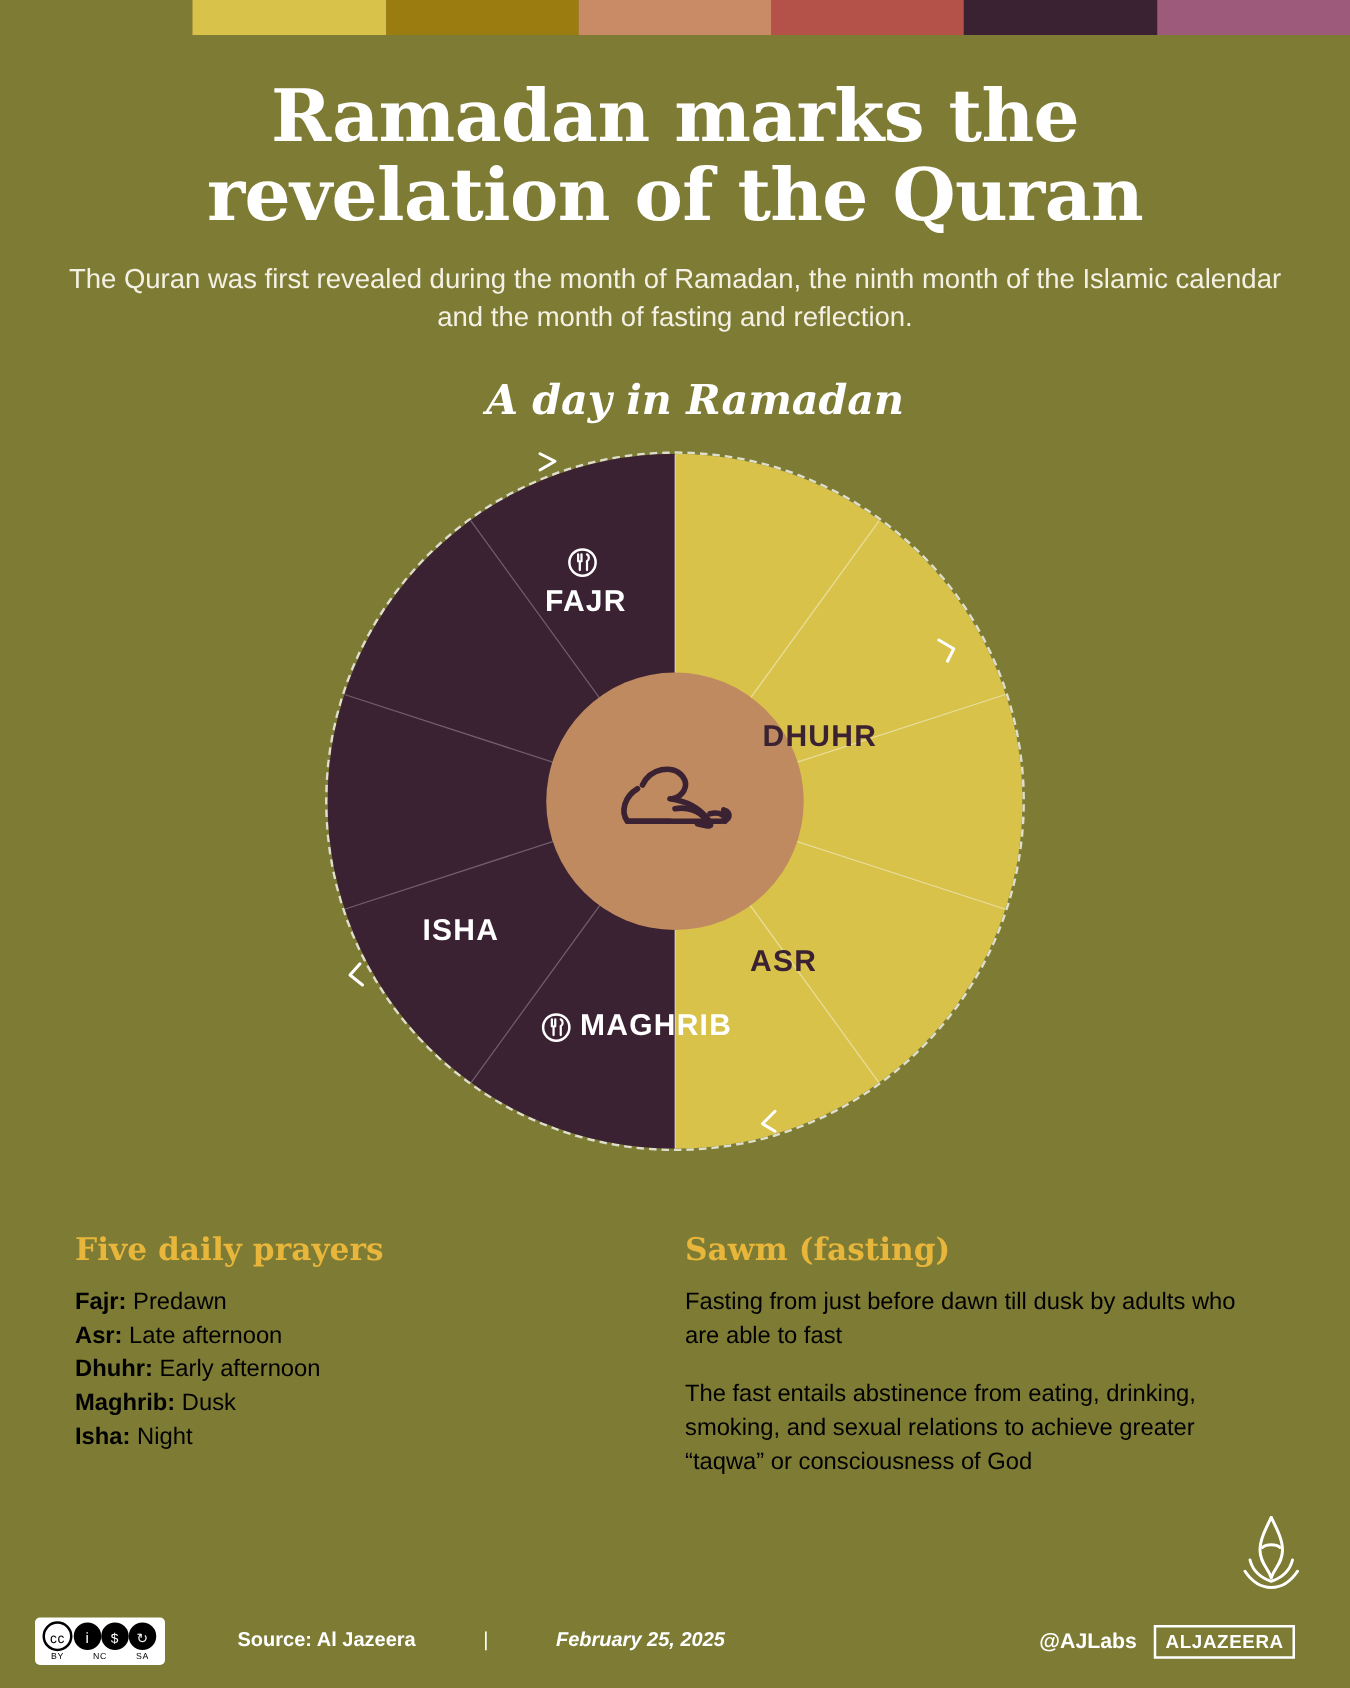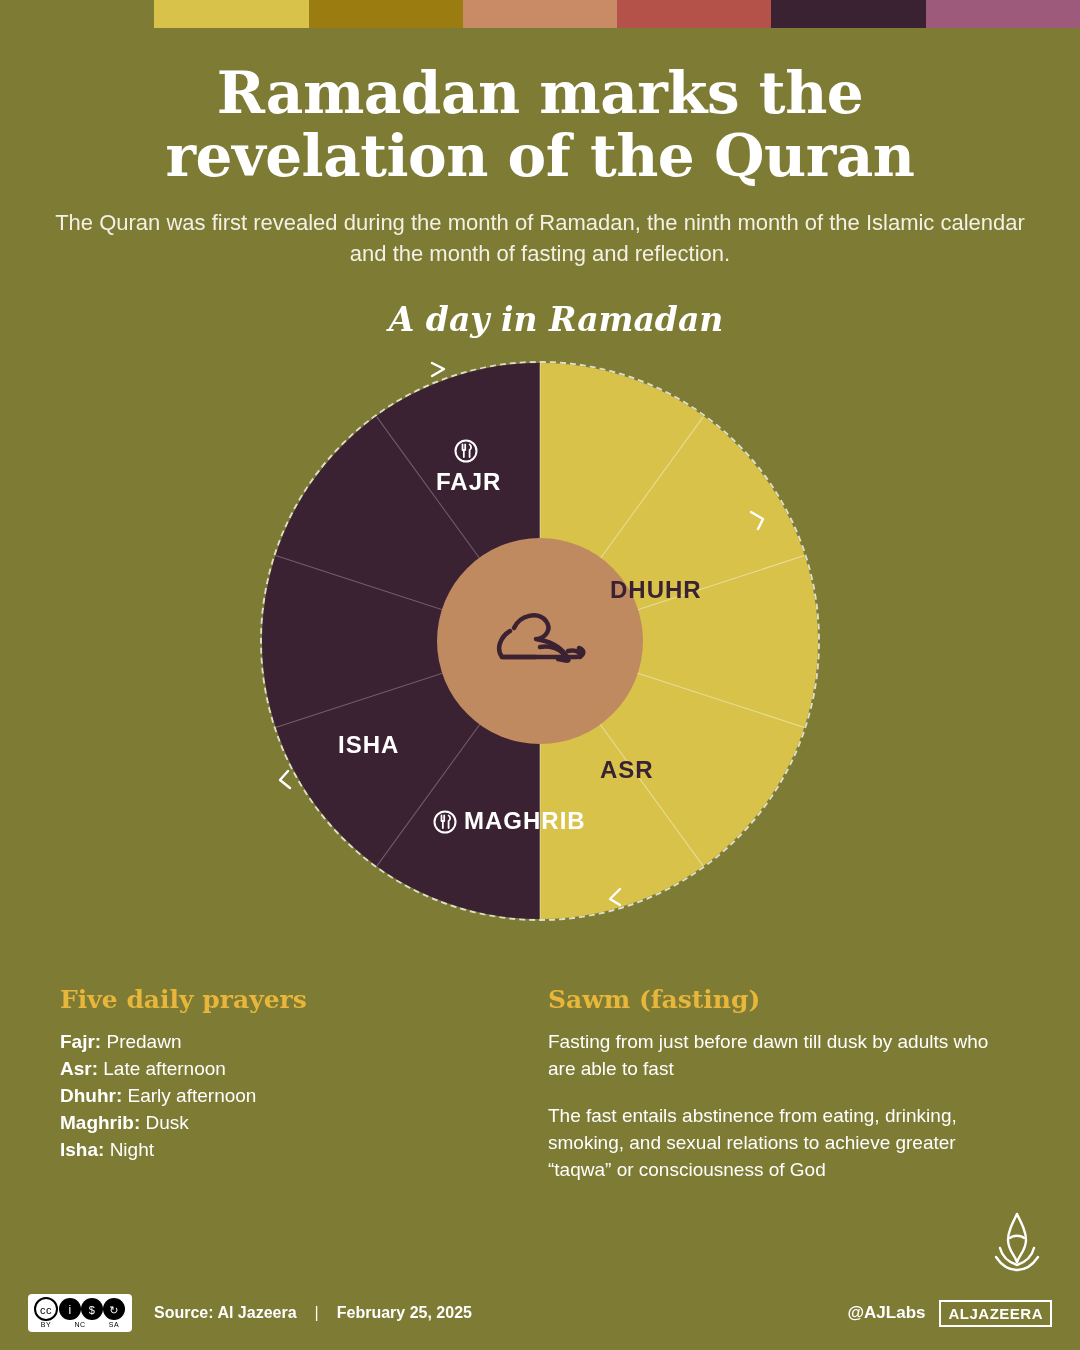--- a/index.html
+++ b/index.html
@@ -107,48 +107,49 @@
   }
   .col { flex: 1; }
   .col h3 {
     color: #e8b63a;
     font-family: "DejaVu Serif", "Liberation Serif", serif;
     font-weight: bold;
     font-size: 25px;
     margin-bottom: 15px;
   }
   .col p, .col .pr {
-    color: #ffffff;
+    color: #000000;
     font-size: 19px;
     line-height: 1.42;
   }
   .col p + p { margin-top: 20px; }
   .pr b { font-weight: bold; }
 
   
   .footer {
     position: absolute;
-    left: 0; right: 0; bottom: 0;
+    left: 0; right: 16px; bottom: 0;
     height: 74px;
     display: flex; align-items: center;
     padding: 0 28px;
+    gap: 36px;
   }
   .cc {
     width: 104px; height: 38px;
     background: #ffffff; border-radius: 4px;
     display: flex; align-items: center; justify-content: center;
     color: #000; font-size: 9px; letter-spacing: 0.5px;
   }
   .cc svg { display:block; }
   .src {
     margin-left: 22px; color: #ffffff;
     font-size: 16px; font-weight: bold;
   }
   .sep { margin: 0 18px; color: #ffffff; font-size: 16px; }
-  .date { color: #ffffff; font-size: 16px; font-weight: bold; }
+  .date { color: #ffffff; font-size: 16px; font-weight: bold; font-style: italic; }
   .foot-right {
     margin-left: auto; display: flex; align-items: center; gap: 14px;
   }
   .handle { color: #ffffff; font-size: 17px; font-weight: bold; }
   .aj-box {
     border: 2px solid #ffffff; color: #ffffff;
     font-size: 15px; font-weight: bold; letter-spacing: 0.5px;
     padding: 3px 7px;
   }
   .aj-logo { position: absolute; right: 34px; bottom: 78px; }

